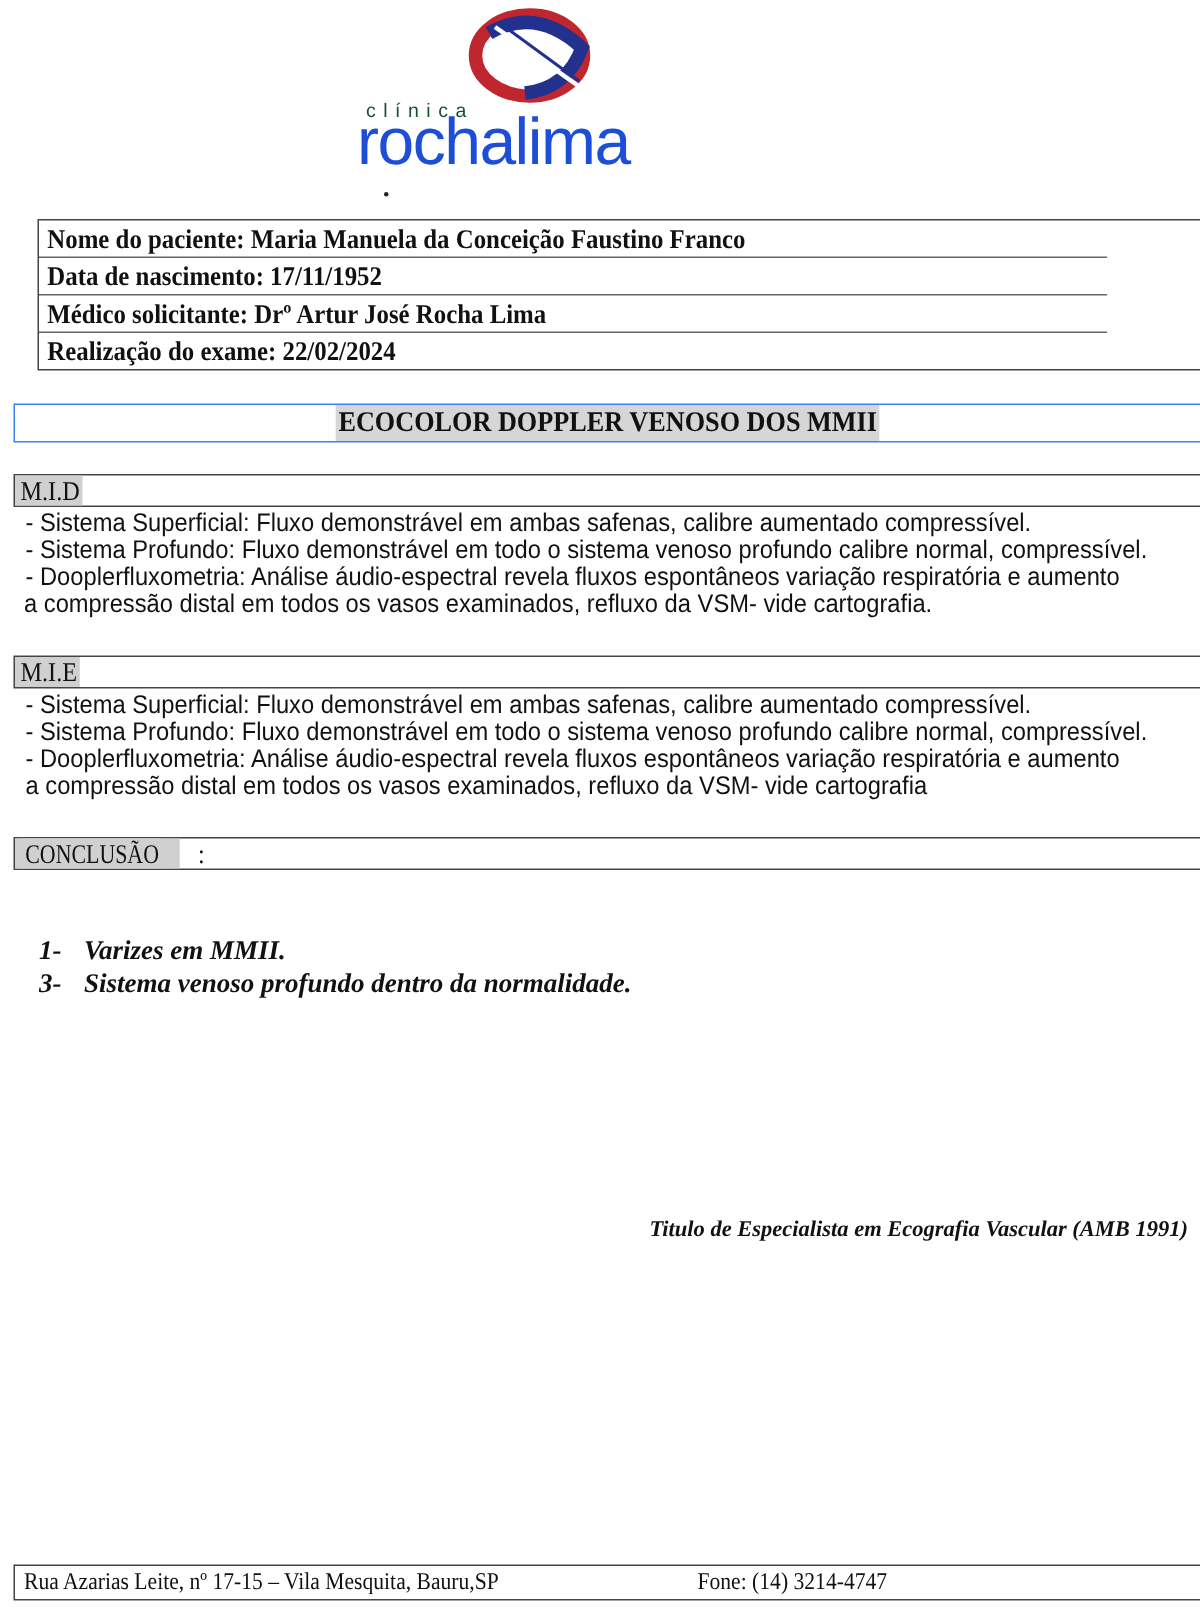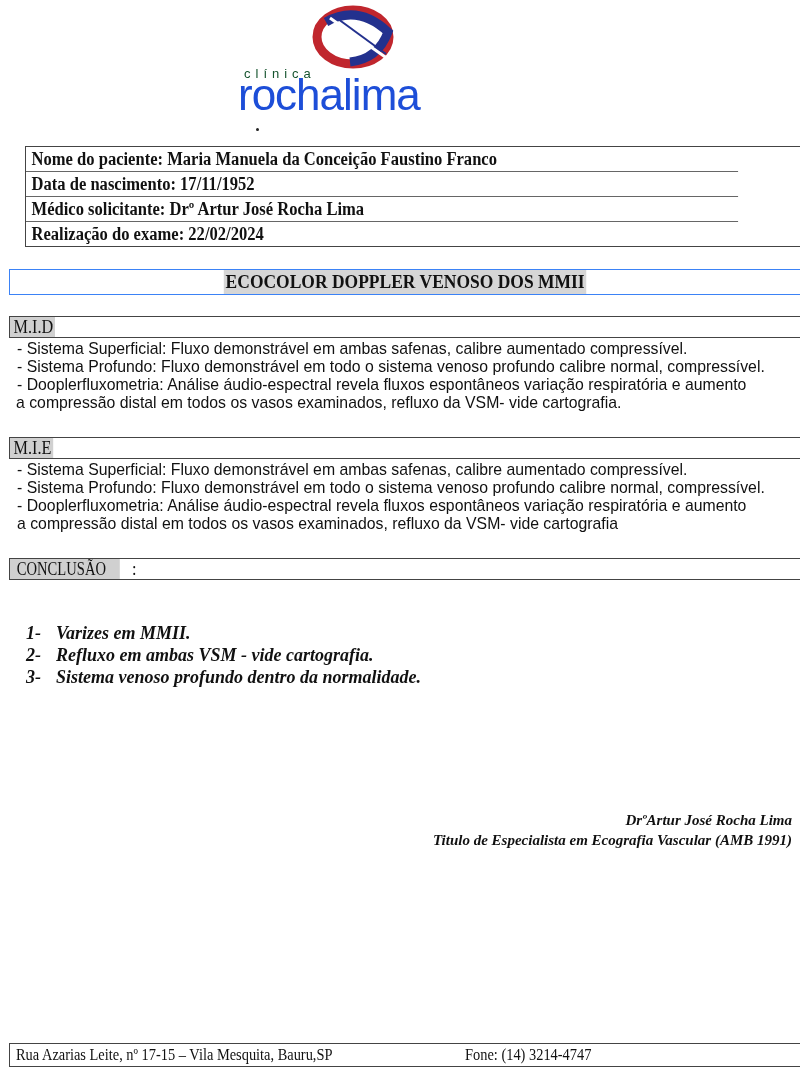--- a/index.html
+++ b/index.html
@@ -77,25 +77,23 @@
   <div>- Dooplerfluxometria: Análise áudio-espectral revela fluxos espontâneos variação respiratória e aumento</div>
   <div>a compressão distal em todos os vasos examinados, refluxo da VSM- vide cartografia</div>
 </div>
 
 <div class="section-head" style="top:558px;">
   <span><span>CONCLUSÃO</span></span><span style="background:none;padding:0;">:</span>
 </div>
 
 <div class="conclusion-list">
   <div><span class="num">1-</span><span>Varizes em MMII.</span></div>
-  <div><span class="num">2-</span><span>Refluxo em ambas VSM - vide cartografia.</span></div>
   <div><span class="num">3-</span><span>Sistema venoso profundo dentro da normalidade.</span></div>
 </div>
 
 <div class="signature">
-  <div>DrºArtur José Rocha Lima</div>
   <div>Titulo de Especialista em Ecografia Vascular (AMB 1991)</div>
 </div>
 
 <div class="footer">
   <span class="addr">Rua Azarias Leite, nº 17-15 – Vila Mesquita, Bauru,SP</span>
   <span class="phone">Fone: (14) 3214-4747</span>
 </div>
 
 </body></html>

